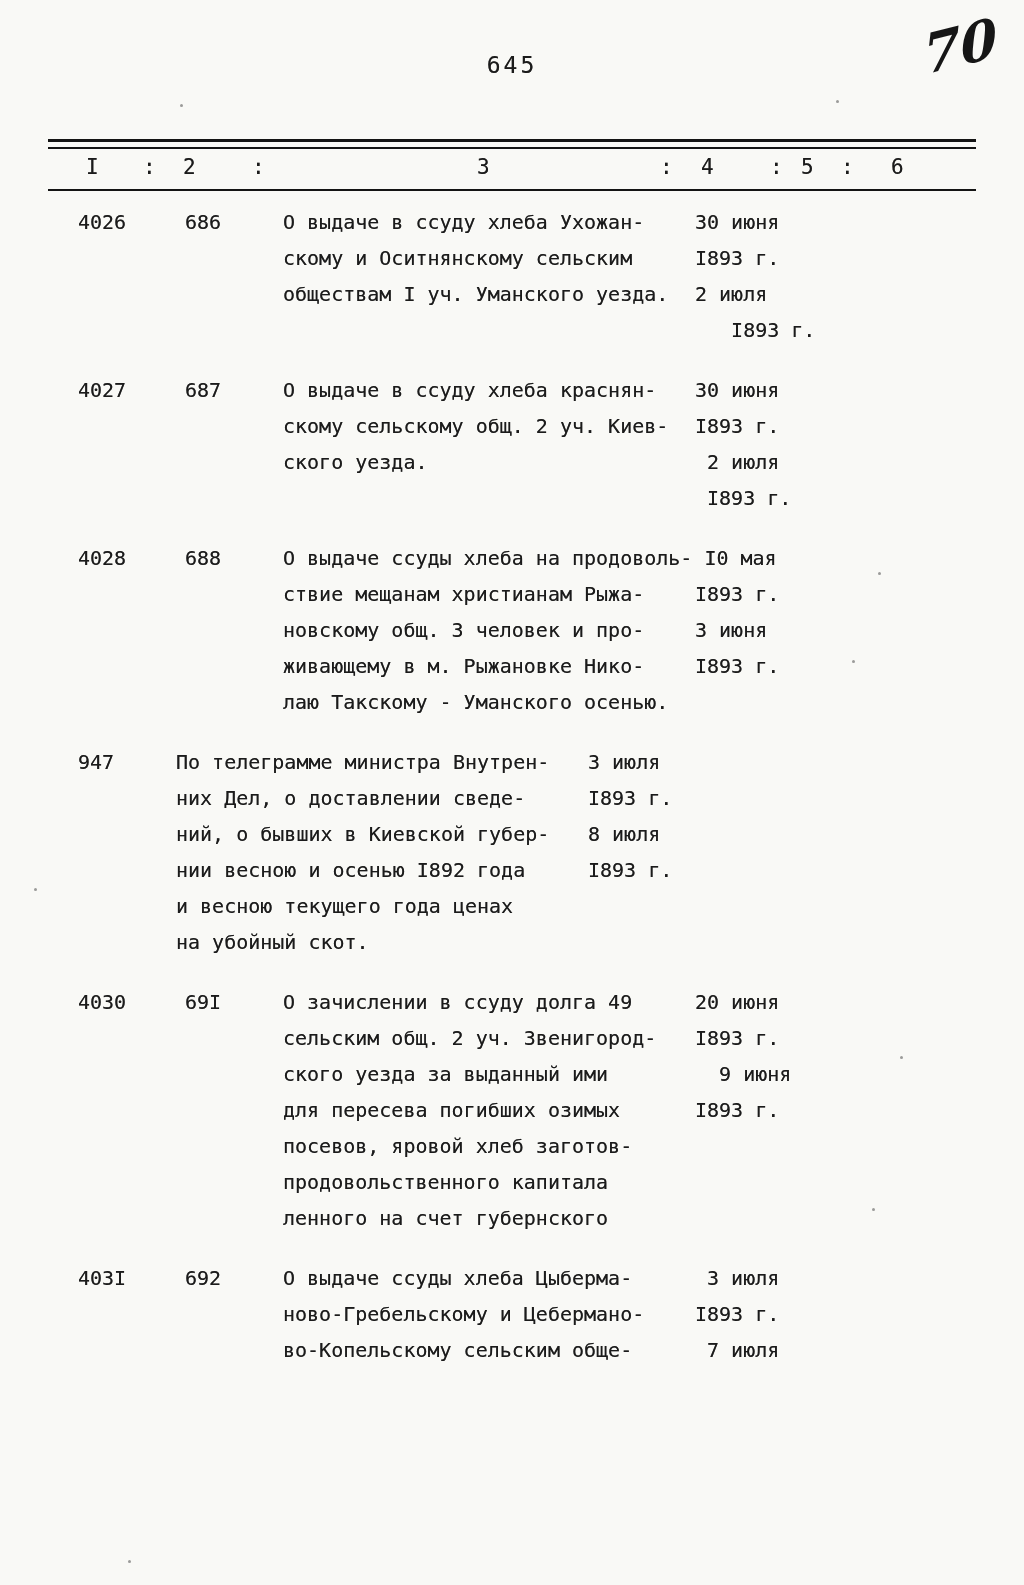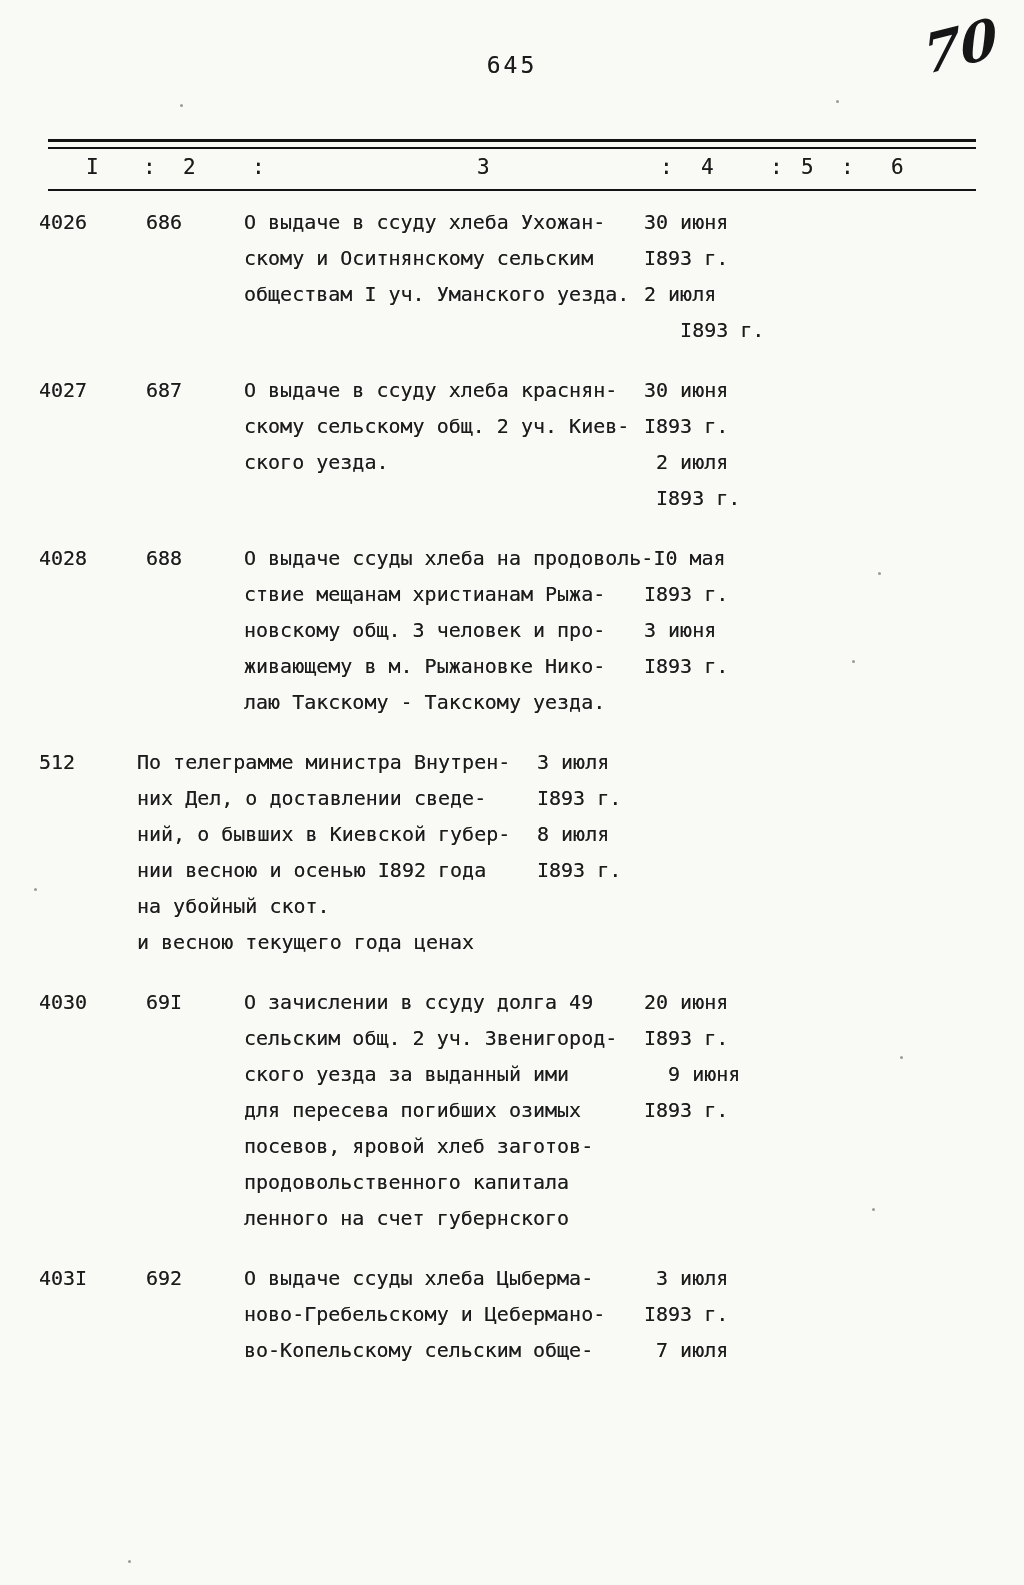--- a/index.html
+++ b/index.html
@@ -64,42 +64,44 @@
     text-shadow:0 0 0.5px rgba(0,0,0,.5);
   }
   .entries{
     position:absolute;
     top:204px;
     left:0;
     width:1024px;
   }
   .entry{
     display:flex;
-    padding-left:39px;
+    padding-left:62px;
     margin-bottom:24px;
+    margin-left:16px;
   }
   .col-id{
     width:107px;
     font-size:20px;
     line-height:36px;
     white-space:pre;
     text-shadow:0 0 0.5px rgba(0,0,0,.55);
   }
   .col-num{
     width:98px;
     font-size:20px;
     line-height:36px;
     white-space:pre;
     text-shadow:0 0 0.5px rgba(0,0,0,.55);
   }
   .col-body{flex:1;}
   .line{
     display:flex;
     line-height:36px;
     font-size:20px;
+    gap:12px;
   }
   .line .txt{
     min-width:400px;
     white-space:pre;
     text-shadow:0 0 0.5px rgba(0,0,0,.55);
   }
   .line .date{
     white-space:pre;
     text-shadow:0 0 0.5px rgba(0,0,0,.55);
   }
@@ -196,50 +198,50 @@
           </div>
           <div class="line">
             <span class="txt">новскому общ. 3 человек и про-</span>
             <span class="date">3 июня</span>
           </div>
           <div class="line">
             <span class="txt">живающему в м. Рыжановке Нико-</span>
             <span class="date">I893 г.</span>
           </div>
           <div class="line">
-            <span class="txt">лаю Такскому - Такскому уезда.</span>
-            <span class="date"></span>
-          </div>
-        </div>
-      </div>
-      <div class="entry">
-        <div class="col-num">512</div>
+            <span class="txt">лаю Такскому - Уманского осенью.</span>
+            <span class="date"></span>
+          </div>
+        </div>
+      </div>
+      <div class="entry">
+        <div class="col-num">947</div>
         <div class="col-body">
           <div class="line">
             <span class="txt">По телеграмме министра Внутрен-</span>
             <span class="date">3 июля</span>
           </div>
           <div class="line">
             <span class="txt">них Дел, о доставлении сведе-</span>
             <span class="date">I893 г.</span>
           </div>
           <div class="line">
             <span class="txt">ний, о бывших в Киевской губер-</span>
             <span class="date">8 июля</span>
           </div>
           <div class="line">
             <span class="txt">нии весною и осенью I892 года</span>
             <span class="date">I893 г.</span>
           </div>
           <div class="line">
+            <span class="txt">и весною текущего года ценах</span>
+            <span class="date"></span>
+          </div>
+          <div class="line">
             <span class="txt">на убойный скот.</span>
-            <span class="date"></span>
-          </div>
-          <div class="line">
-            <span class="txt">и весною текущего года ценах</span>
             <span class="date"></span>
           </div>
         </div>
       </div>
       <div class="entry">
         <div class="col-id">4030</div>
         <div class="col-num">69I</div>
         <div class="col-body">
           <div class="line">
             <span class="txt">О зачислении в ссуду долга 49</span>

